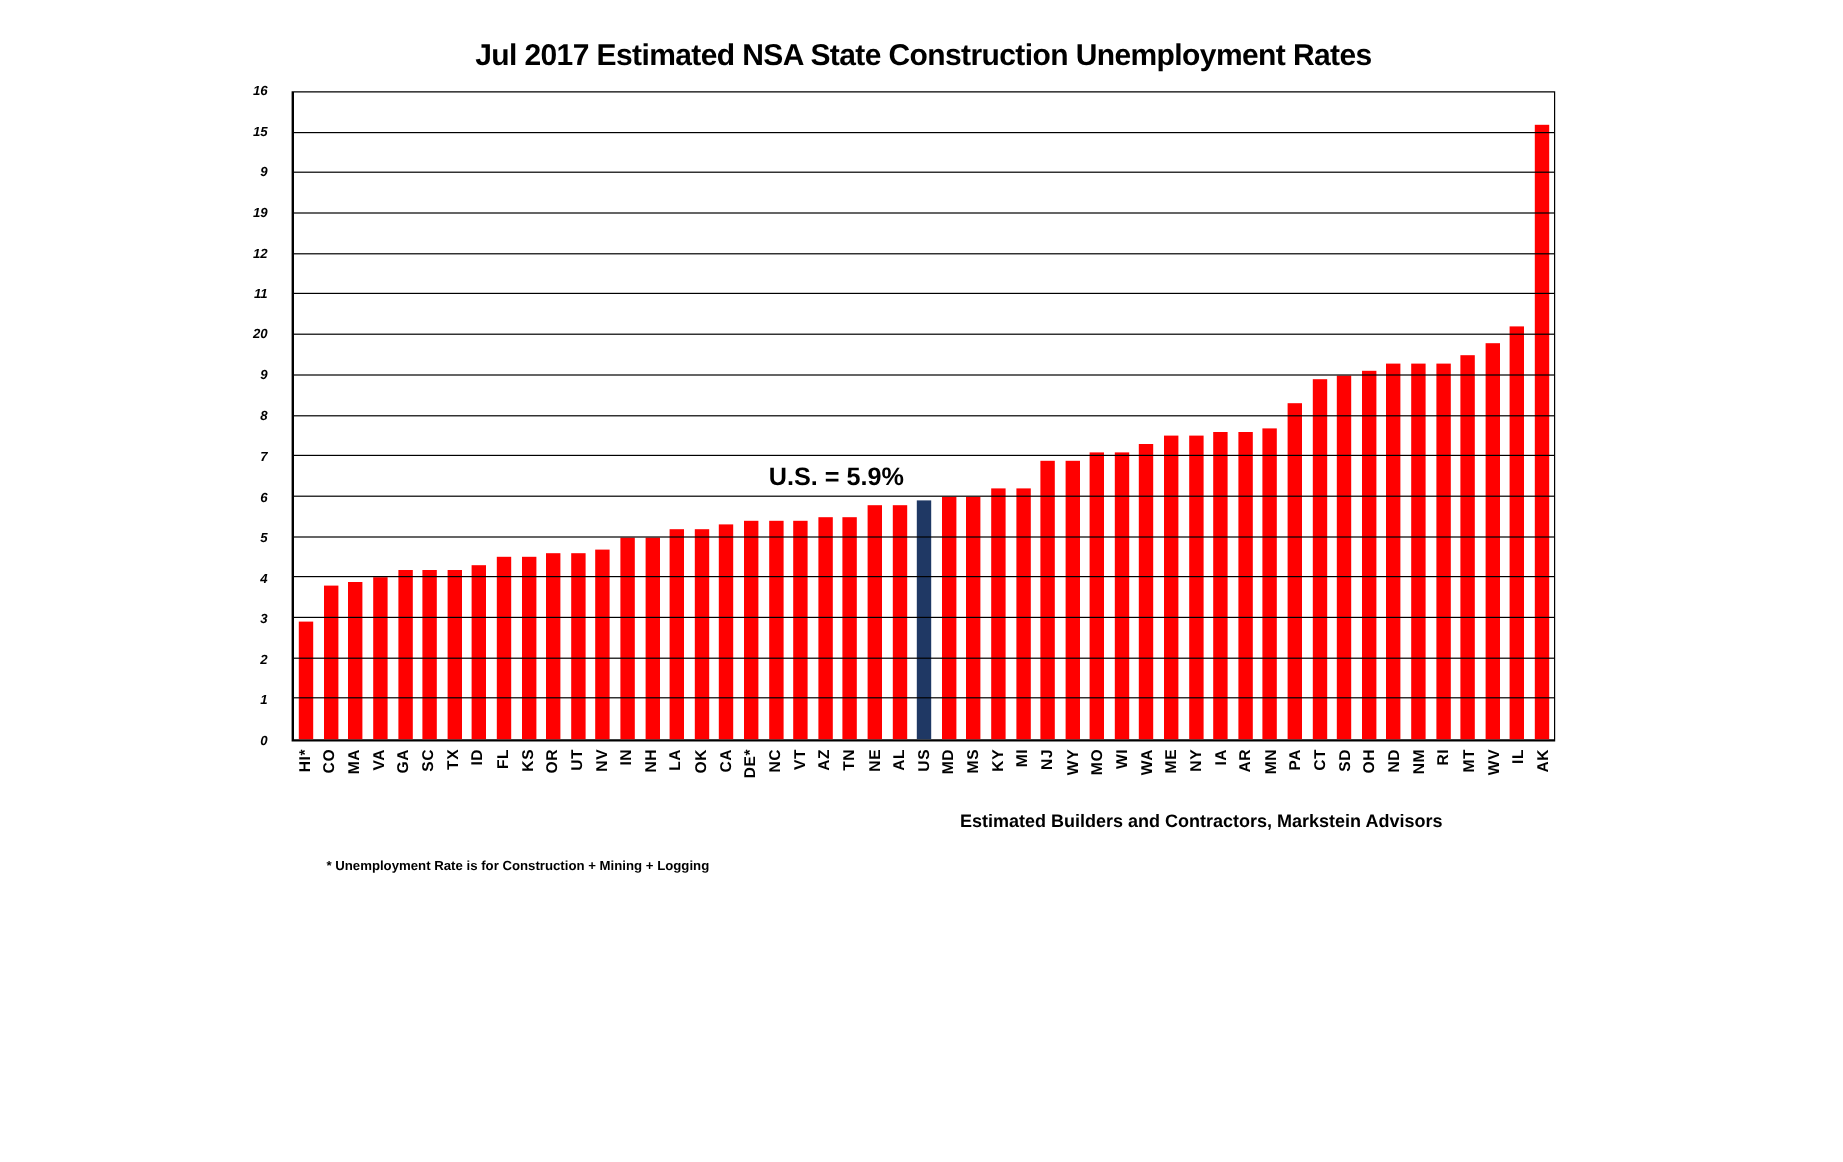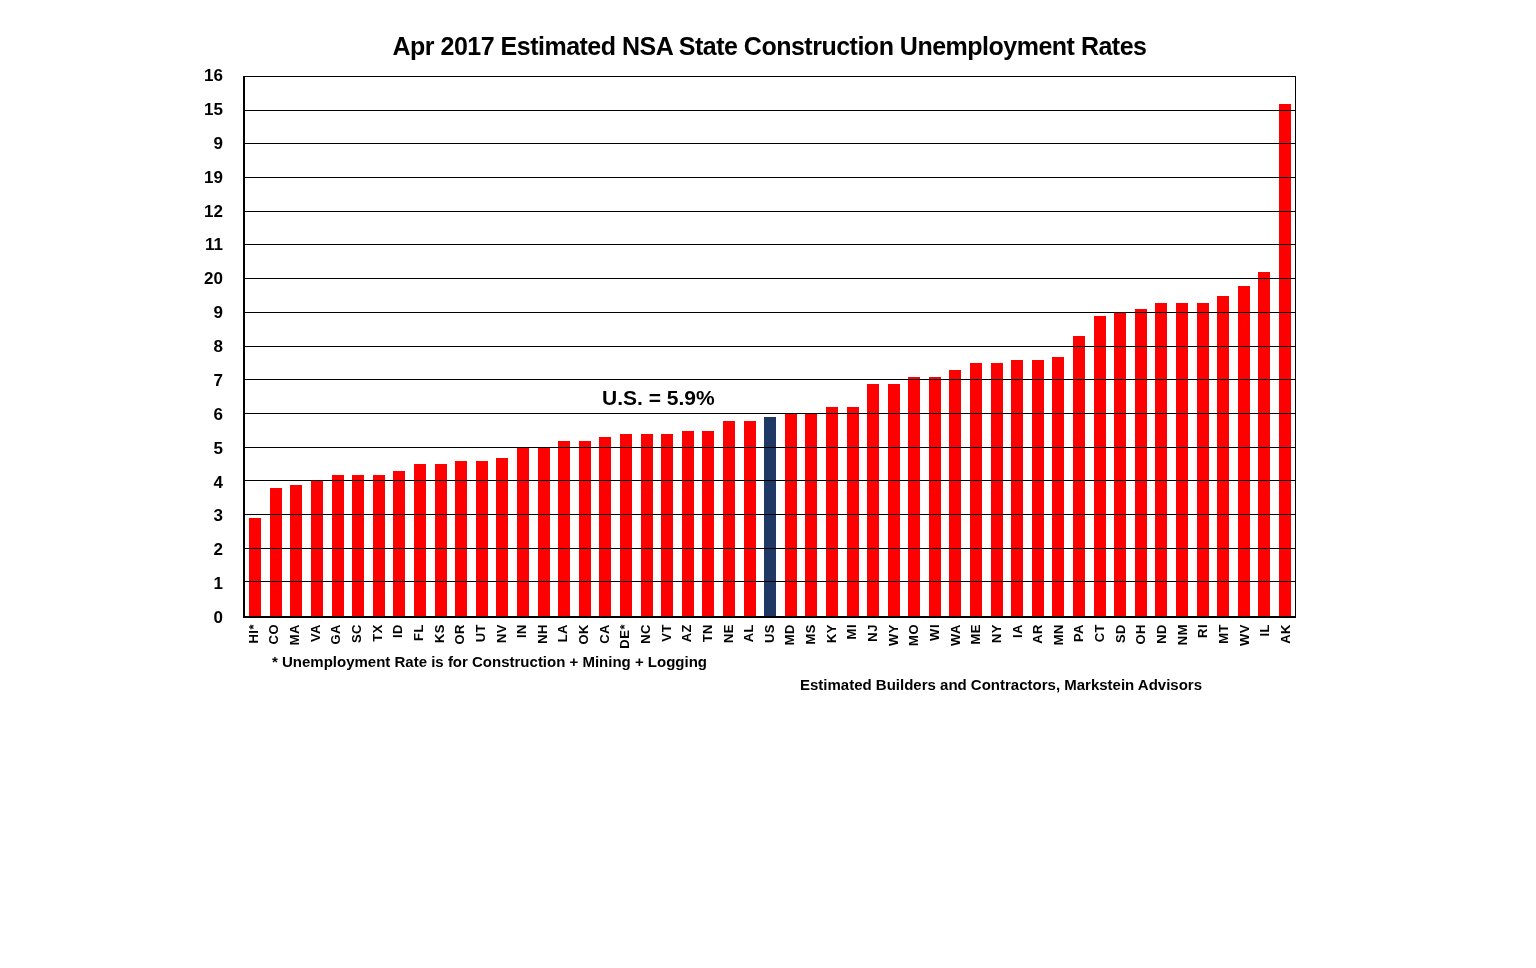--- a/index.html
+++ b/index.html
@@ -32,56 +32,56 @@
   }
   .bar-slot { flex: 1; display: flex; justify-content: center; align-items: flex-end; height: 100%; }
   .bar { width: 12px; }
 
   .grid-layer { position: absolute; left: 0; top: 0; right: 0; bottom: 0; z-index: 2; pointer-events: none; }
   .gridline { position: absolute; left: 0; right: 0; height: 1px; background: #000; }
 
   .y-axis-labels { position: absolute; left: 0; top: 76px; width: 233px; height: 542px; }
   .y-tick-label {
     position: absolute; right: 10px; transform: translateY(50%);
-    font-size: 17px; font-weight: bold;
+    font-size: 11px; font-weight: bold; font-style: italic;
   }
 
   .x-axis-labels {
     position: absolute; left: 243px; top: 624px; width: 1053px; height: 52px;
     display: flex; align-items: flex-start;
   }
   .x-slot { flex: 1; display: flex; justify-content: center; align-items: flex-start; }
   .x-slot span {
     writing-mode: vertical-rl;
     transform: rotate(180deg);
     font-size: 13px; font-weight: bold;
     white-space: nowrap;
     letter-spacing: 0.5px;
   }
 
   .us-annotation {
     position: absolute; left: 602px; top: 386px; width: 190px;
-    text-align: left;
+    text-align: center;
     font-size: 21px; font-weight: bold;
     z-index: 3;
   }
 
   .footnote-left {
-    position: absolute; left: 272px; top: 653px;
-    font-size: 15px; font-weight: bold;
+    position: absolute; left: 272px; top: 716px;
+    font-size: 11px; font-weight: bold;
   }
   .footnote-right {
     position: absolute; left: 800px; top: 676px;
     font-size: 15px; font-weight: bold;
   }
 </style>
 </head>
 <body>
 
-<div class="chart-title">Apr 2017 Estimated NSA State Construction Unemployment Rates</div>
+<div class="chart-title">Jul 2017 Estimated NSA State Construction Unemployment Rates</div>
 
 <div class="plot-area">
   <div class="bars-layer">
       <div class="bar-slot">
         <div class="bar" style="height: 18.125%; background: rgb(255, 0, 0);"></div>
       </div>
       <div class="bar-slot">
         <div class="bar" style="height: 23.75%; background: rgb(255, 0, 0);"></div>
       </div>
       <div class="bar-slot">

